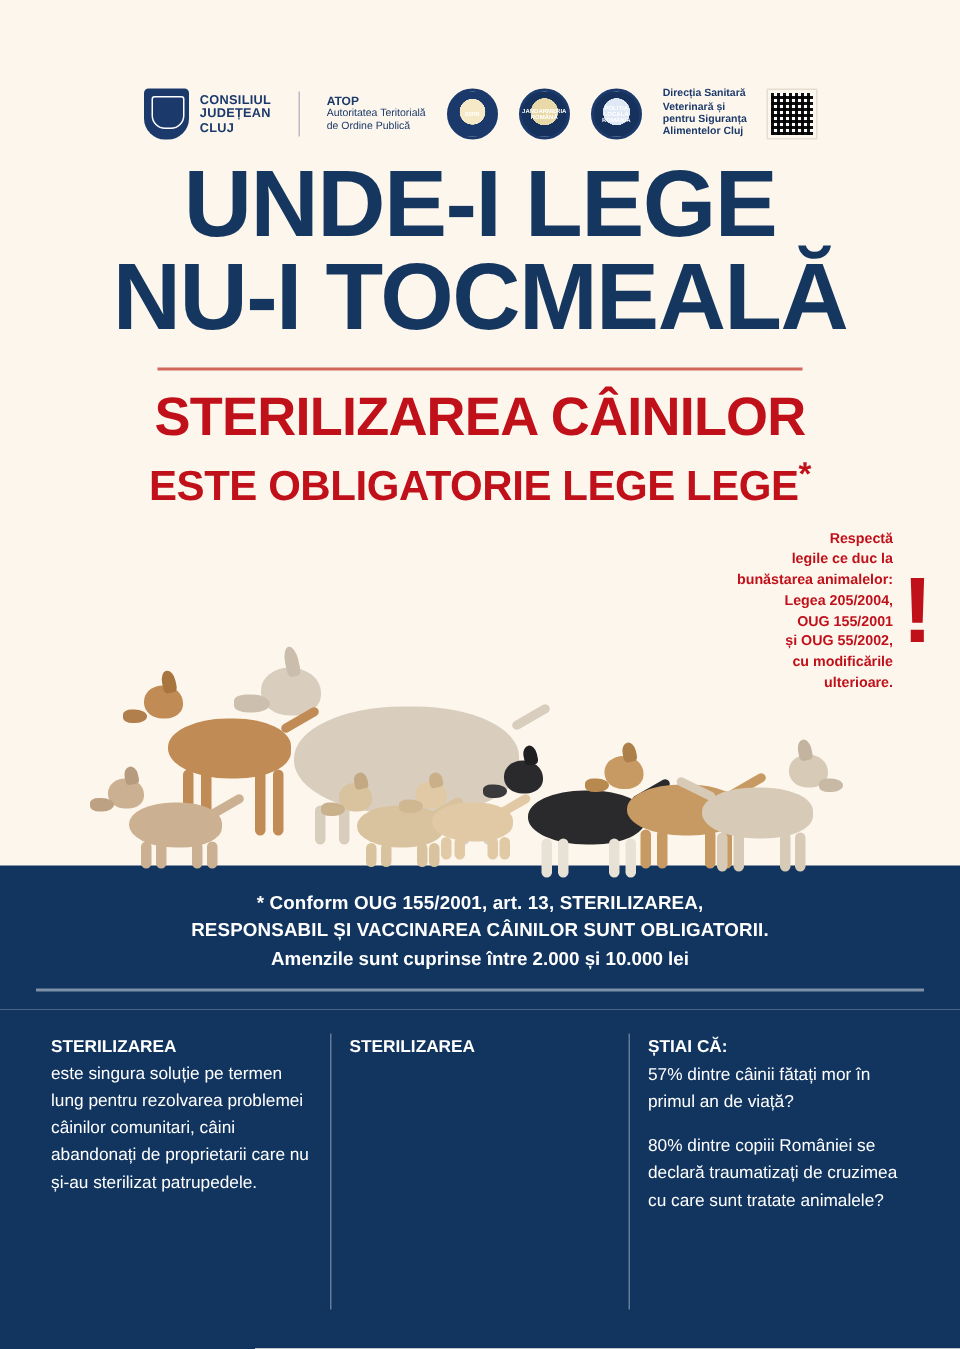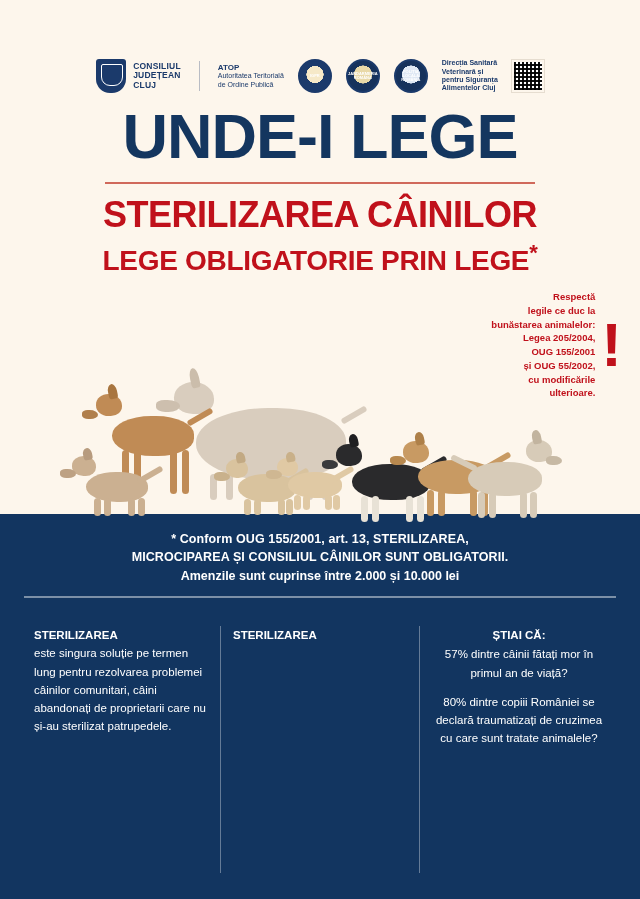--- a/index.html
+++ b/index.html
@@ -311,21 +311,21 @@
     gap: 0;
     flex: 1;
   }
   .col {
     flex: 1;
     padding: 0 12px;
     font-size: 11.5px;
     line-height: 1.58;
   }
   .col:nth-child(2) { border-left: 1px solid rgba(255,255,255,.35); }
-  .col:nth-child(3) { border-left: 1px solid rgba(255,255,255,.35); text-align: center; }
+  .col:nth-child(3) { border-left: 1px solid rgba(255,255,255,.35); }
   .col .hd { font-weight: bold; margin-bottom: 1px; }
   .col p { margin: 0; }
   .col p + p { margin-top: 11px; }
 </style>
 </head>
 <body>
 
 <div class="poster">
 
   <div class="logobar">
@@ -361,26 +361,27 @@
       <div>Direcția Sanitară</div>
       <div>Veterinară și</div>
       <div>pentru Siguranța</div>
       <div>Alimentelor Cluj</div>
     </div>
 
     <div class="qr"></div>
   </div>
 
   <div class="headline h-line1">UNDE-I LEGE</div>
+  <div class="headline h-line2">NU-I TOCMEALĂ</div>
 
   <div class="rule"></div>
 
   <div class="sub1">STERILIZAREA CÂINILOR</div>
   <div class="sub2">
-    <span>LEGE OBLIGATORIE PRIN LEGE</span><span class="ast">*</span>
+    <span>ESTE OBLIGATORIE LEGE LEGE</span><span class="ast">*</span>
   </div>
 
   <div class="photo">
 
     <div class="lawnote">
       <div class="txt">
         <div>Respectă</div>
         <div>legile ce duc la</div>
         <div>bunăstarea animalelor:</div>
         <div>Legea 205/2004,</div>
@@ -471,21 +472,21 @@
           <div class="leg b"></div>
           <div class="leg c"></div>
           <div class="leg d"></div>
         <div class="tail"></div>
       </div>
     </div>
   </div>
 
   <div class="band">
     <div class="b1">* Conform OUG 155/2001, art. 13, STERILIZAREA,</div>
-    <div class="b1">MICROCIPAREA ȘI CONSILIUL CÂINILOR SUNT OBLIGATORII.</div>
+    <div class="b1">RESPONSABIL ȘI VACCINAREA CÂINILOR SUNT OBLIGATORII.</div>
     <div class="b2">Amenzile sunt cuprinse între 2.000 și 10.000 lei</div>
     <div class="band-sep"></div>
     <div class="band-sep2"></div>
   </div>
 
   <div class="cols">
     <div class="col">
       <span class="hd">STERILIZAREA</span>
       <p>este singura soluție pe termen lung pentru rezolvarea problemei câinilor comunitari, câini abandonați de proprietarii care nu și-au sterilizat patrupedele.</p>
     </div>

